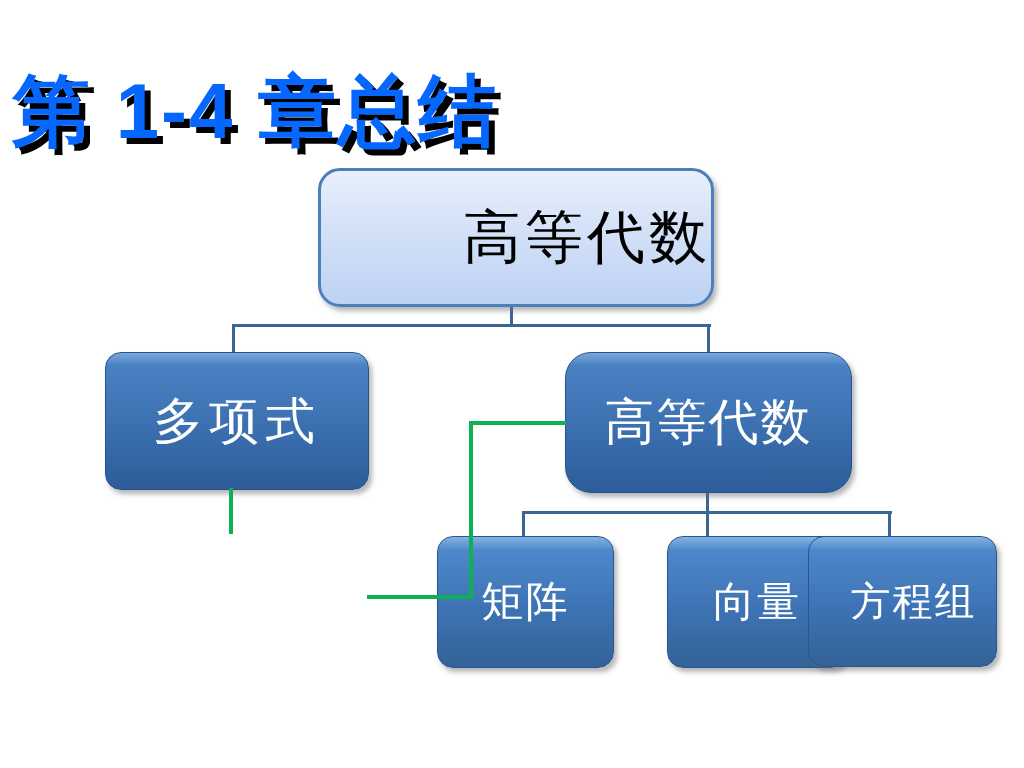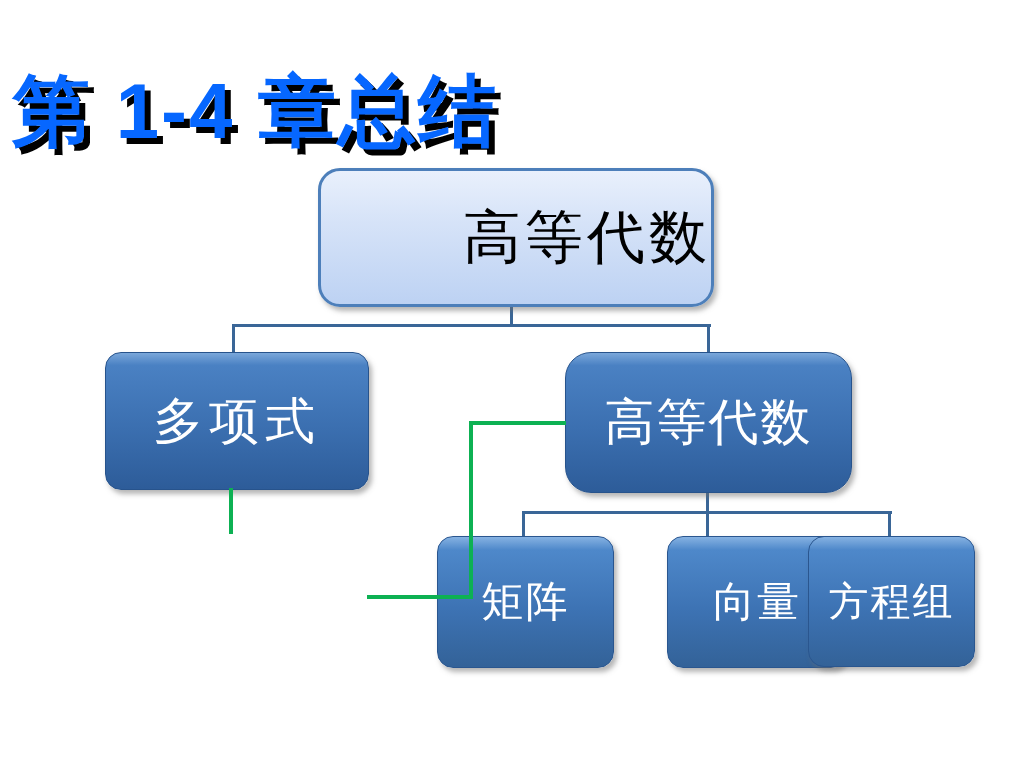--- a/index.html
+++ b/index.html
@@ -36,21 +36,21 @@
       repeating-linear-gradient(180deg,rgba(255,255,255,0.05) 0 2px,rgba(0,0,0,0.03) 2px 5px),
       linear-gradient(180deg,#4577b5 0%,#3b6ba9 30%,#2b5693 100%);
     border:1px solid #24508a;border-radius:16px;
   }
   .node-leaf{
     background:linear-gradient(180deg,#86b2e2 0%,#4e88ca 10%,#3d73b4 55%,#336298 100%);
     border:1px solid #2a568f;border-radius:16px;font-size:42px;letter-spacing:2px;
   }
   .node-juzhen{left:437px;top:536px;width:175px;height:130px;text-align:right;}
   .node-xiangliang{left:621px;top:536px;width:178px;height:130px;margin-left:46px;}
-  .node-fangchengzu{left:808px;top:536px;width:165px;height:129px;font-size:40px;}
+  .node-fangchengzu{left:808px;top:536px;width:165px;height:129px;font-size:40px;padding-left:22px;}
   .conn{position:absolute;background:#3a6697;z-index:1;}
   .conn-green{position:absolute;background:#0db153;z-index:5;}
 </style>
 </head>
 <body>
 
 <div class="slide">
 
   <h1 class="title">第 1-4 章总结</h1>
 

